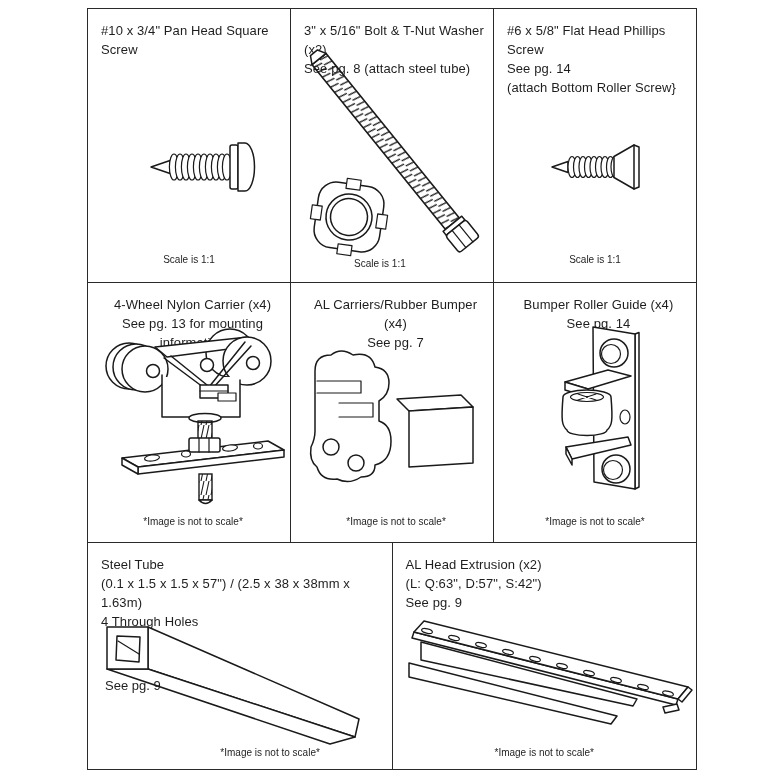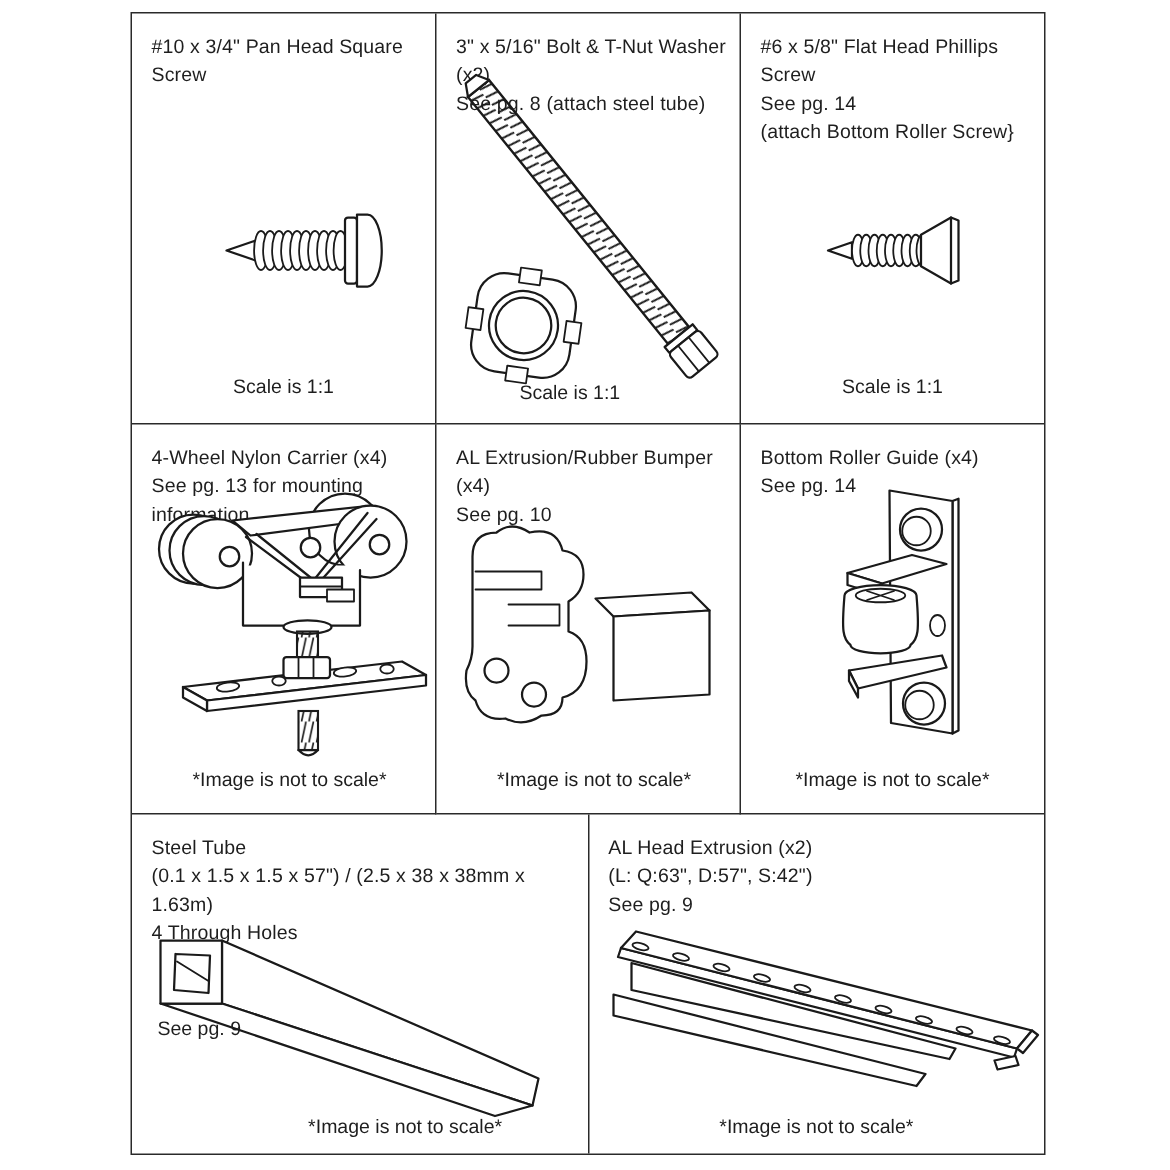--- a/index.html
+++ b/index.html
@@ -8,36 +8,36 @@
     font-family:"Liberation Sans",sans-serif;color:#1e1e1e;
     -webkit-font-smoothing:antialiased;
   }
   .grid{
     position:absolute;left:87px;top:8px;width:610px;height:762px;
     border:1.5px solid #2a2a2a;box-sizing:border-box;
     display:flex;flex-direction:column;background:#fff;
   }
   .row{display:flex;width:100%;}
   .r1{height:274px;}
-  .r2{height:260px;}
+  .r2{height:260px;text-align:center;}
   .r3{flex:1;}
   .cell{
     position:relative;flex:1;box-sizing:border-box;
     border-right:1.5px solid #2a2a2a;border-bottom:1.5px solid #2a2a2a;
     overflow:hidden;
   }
   .cell:last-child{border-right:none;}
   .r3 .cell{border-bottom:none;}
   .label{
     position:absolute;top:12px;left:13px;right:6px;
     font-size:13px;line-height:19px;letter-spacing:.1px;
   }
   .caption{
     position:absolute;bottom:17px;left:50%;transform:translateX(-50%);
-    font-size:13px;white-space:nowrap;
+    font-size:10px;white-space:nowrap;
   }
   .r2 .caption{bottom:15px;}
   .r3 .caption{bottom:11px;}
   .note{position:absolute;font-size:13px;}
   svg.draw{position:absolute;overflow:visible;}
   .ln{fill:#ffffff;stroke:#1a1a1a;stroke-width:1.5;stroke-linejoin:round;stroke-linecap:round;}
   .nf{fill:none;stroke:#1a1a1a;stroke-width:1.5;stroke-linejoin:round;stroke-linecap:round;}
   .thin{stroke-width:1.2;}
 </style>
 </head>
@@ -175,22 +175,22 @@
         <path class="nf thin" d="M99,111 V125 M109,111 V125"></path>
 
         <rect x="99" y="147" width="13" height="26" fill="url(#th4)" stroke="#1a1a1a" stroke-width="1.4"></rect>
         <path class="ln" d="M99,173 q6.5,7 13,0 Z"></path>
       </svg>
       <div class="caption" style="left:52%">*Image is not to scale*</div>
     </div>
 
     <div class="cell">
       <div class="label">
-        <div>AL Extrusion/Rubber Bumper (x4)</div>
-        <div>See pg. 10</div>
+        <div>AL Carriers/Rubber Bumper (x4)</div>
+        <div>See pg. 7</div>
       </div>
       <svg class="draw" style="left:10px;top:42px;width:180px;height:168px" viewBox="0 0 180 168">
 
         <path class="ln" d="M96,74 L160,70 L172,82 L108,86 Z"></path>
         <path class="ln" d="M172,82 L172,138 L108,142 L108,86 Z"></path>
 
         <path class="ln" d="M14,46
           Q14,30 30,30 Q40,22 52,30 Q70,26 74,42
           Q88,44 88,58 Q88,70 78,76
           L78,96 Q90,100 90,116 Q90,136 74,140
@@ -201,21 +201,21 @@
         <path class="nf thin" d="M38,78 H72 M38,92 H72 M72,78 V92"></path>
 
         <circle class="ln" cx="30" cy="122" r="8"></circle>
         <circle class="ln" cx="55" cy="138" r="8"></circle>
       </svg>
       <div class="caption" style="left:52%">*Image is not to scale*</div>
     </div>
 
     <div class="cell">
       <div class="label">
-        <div>Bottom Roller Guide (x4)</div>
+        <div>Bumper Roller Guide (x4)</div>
         <div>See pg. 14</div>
       </div>
       <svg class="draw" style="left:40px;top:36px;width:150px;height:196px" viewBox="0 0 150 196">
 
         <path class="ln" d="M101,15 L105,13.5 L105,168 L101,170 Z"></path>
         <path class="ln" d="M59,8 L101,15 L101,170 L60,163 Z"></path>
 
         <circle class="ln" cx="80" cy="34" r="14"></circle>
         <circle class="ln thin" cx="77" cy="35" r="9.5"></circle>
         <circle class="ln" cx="82" cy="150" r="14"></circle>

